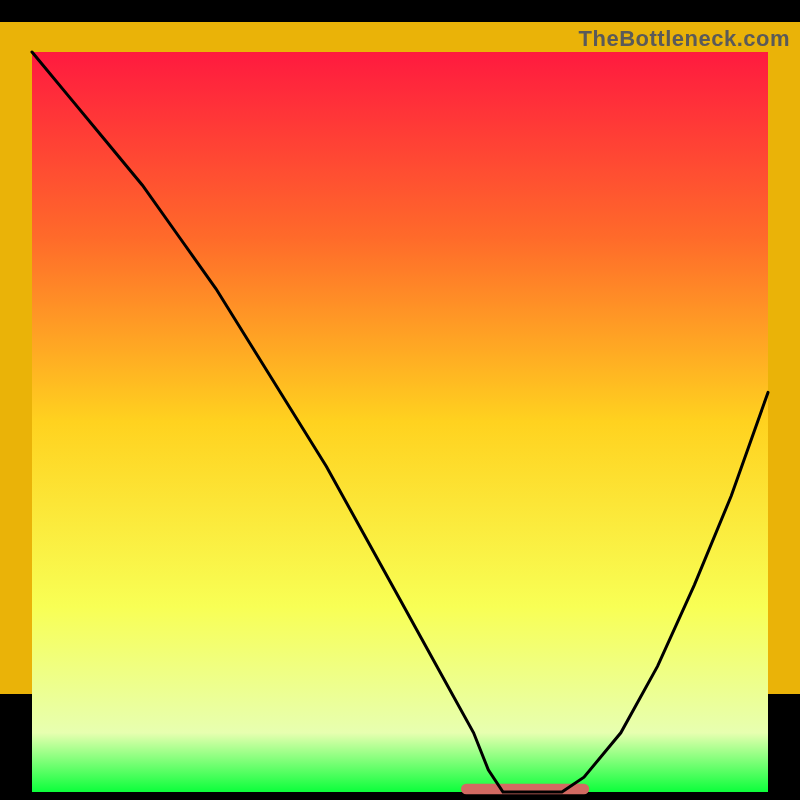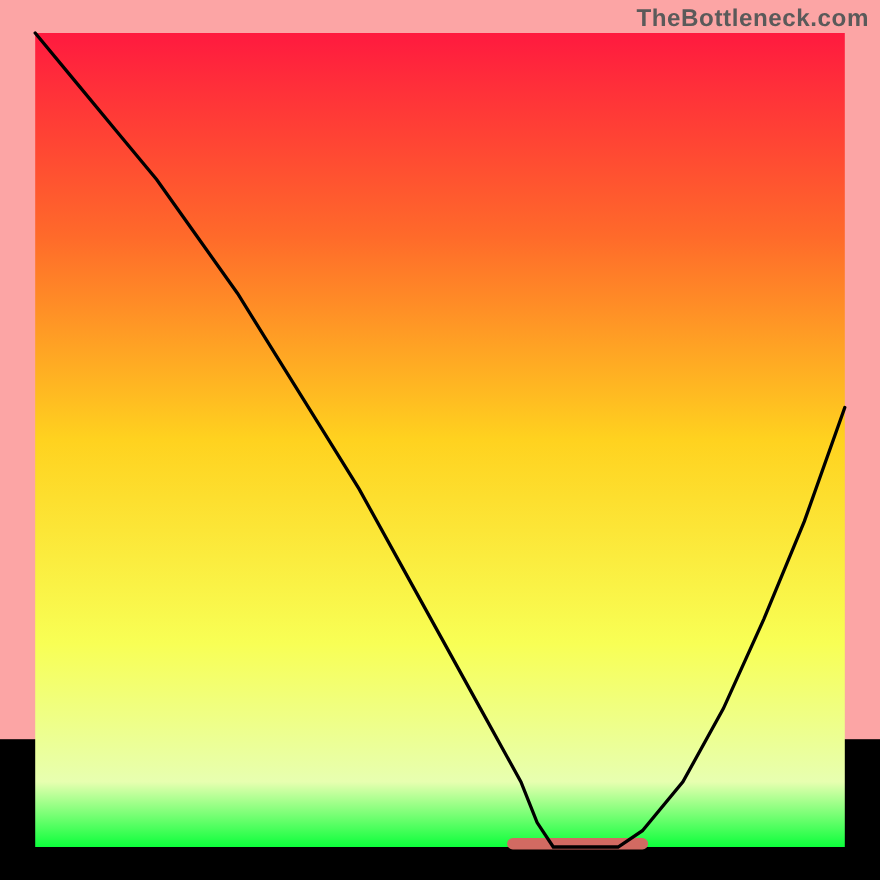--- a/index.html
+++ b/index.html
@@ -7,21 +7,22 @@
     padding: 0;
     width: 800px;
     height: 800px;
     background: #000;
     font-family: Arial, Helvetica, sans-serif;
   }
   .frame {
     position: relative;
     width: 800px;
     height: 672px;
-    background: #fca5a5;
+    background: #eab308;
+    margin-top: 22px;
   }
   .watermark {
     position: absolute;
     top: 4px;
     right: 10px;
     color: #5a5a5a;
     font-size: 22px;
     font-weight: bold;
     letter-spacing: 0.5px;
     z-index: 10;

